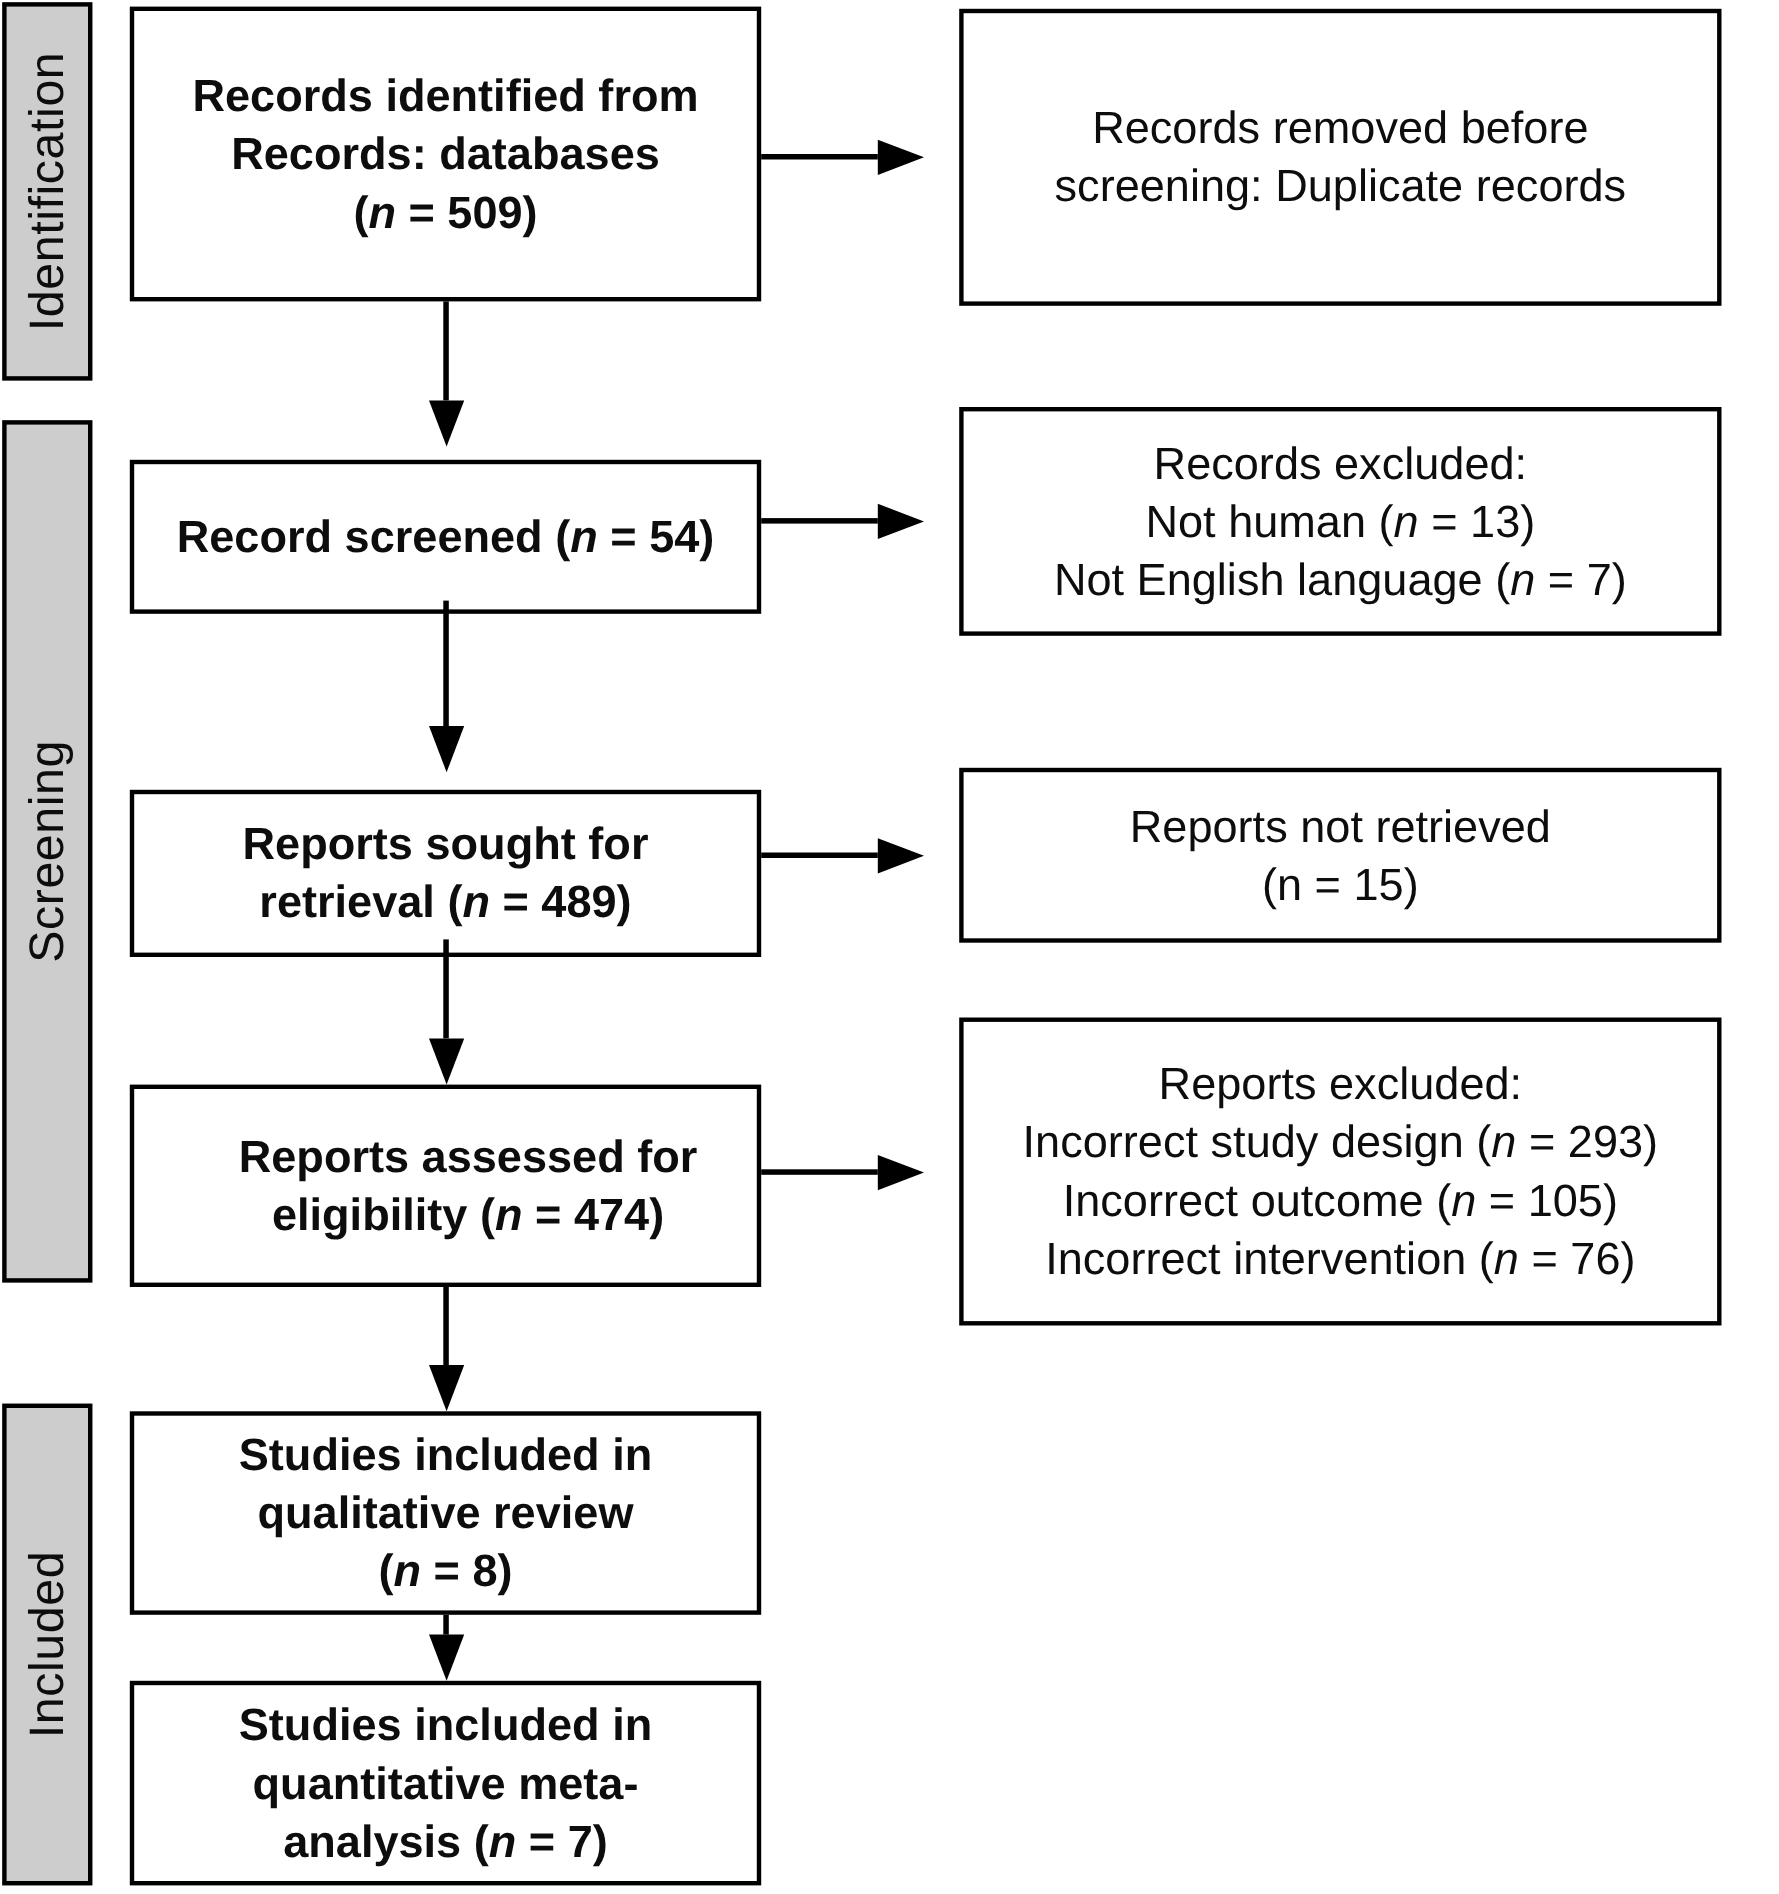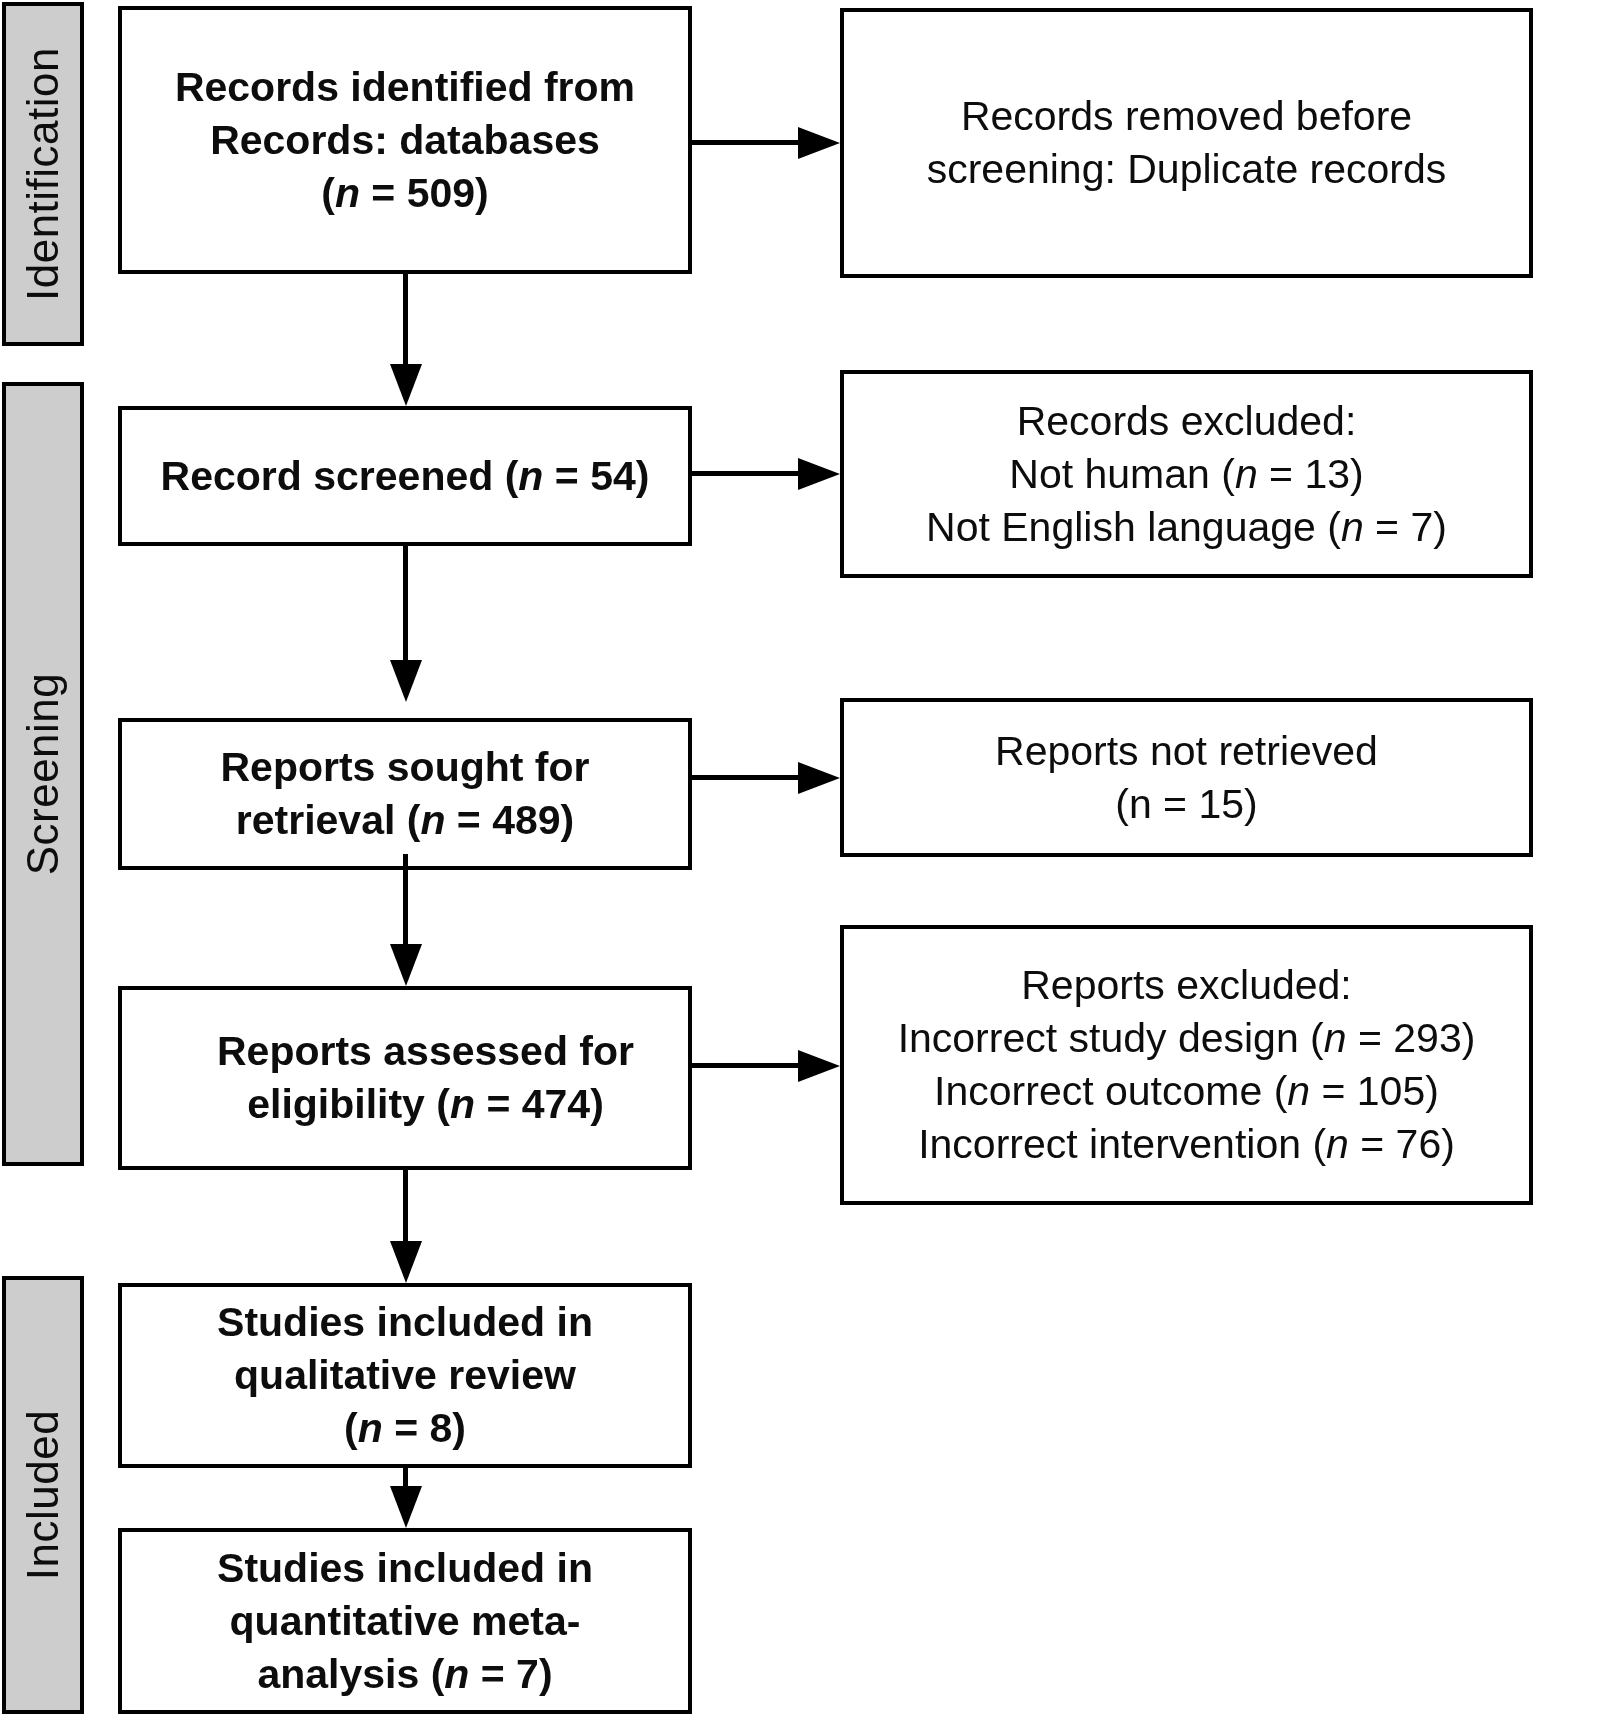--- a/index.html
+++ b/index.html
@@ -40,21 +40,21 @@
     position: absolute;
     background: #ffffff;
     border: 4px solid #000000;
     box-sizing: border-box;
     display: flex;
     align-items: center;
     justify-content: center;
     text-align: center;
   }
   .left-box  { left: 118px; width: 574px; font-weight: bold; }
-  .right-box { left: 840px; width: 693px; }
+  .right-box { left: 872px; width: 693px; }
   .box .lines { width: 100%; padding: 0 6px; box-sizing: border-box; }
   .box .line {
     font-size: 41px;
     line-height: 53px;
     white-space: nowrap;
   }
   .box .line i { font-style: italic; }
   
   .varrow {
     position: absolute;
@@ -104,21 +104,21 @@
     <span class="stage-label">Included</span>
   </div>
 
   <div class="box left-box" style="top:6px; height:268px;">
     <div class="lines">
         <div class="line">Records identified from</div>
         <div class="line">Records: databases</div>
         <div class="line">(<i>n</i> = 509)</div>
       </div>
   </div>
-  <div class="box left-box" style="top:406px; height:140px;">
+  <div class="box left-box" style="top:418px; height:140px;">
     <div class="lines">
         <div class="line">Record screened (<i>n</i> = 54)</div>
       </div>
   </div>
   <div class="box left-box" style="top:718px; height:152px;">
     <div class="lines">
         <div class="line">Reports sought for</div>
         <div class="line">retrieval (<i>n</i> = 489)</div>
       </div>
   </div>

